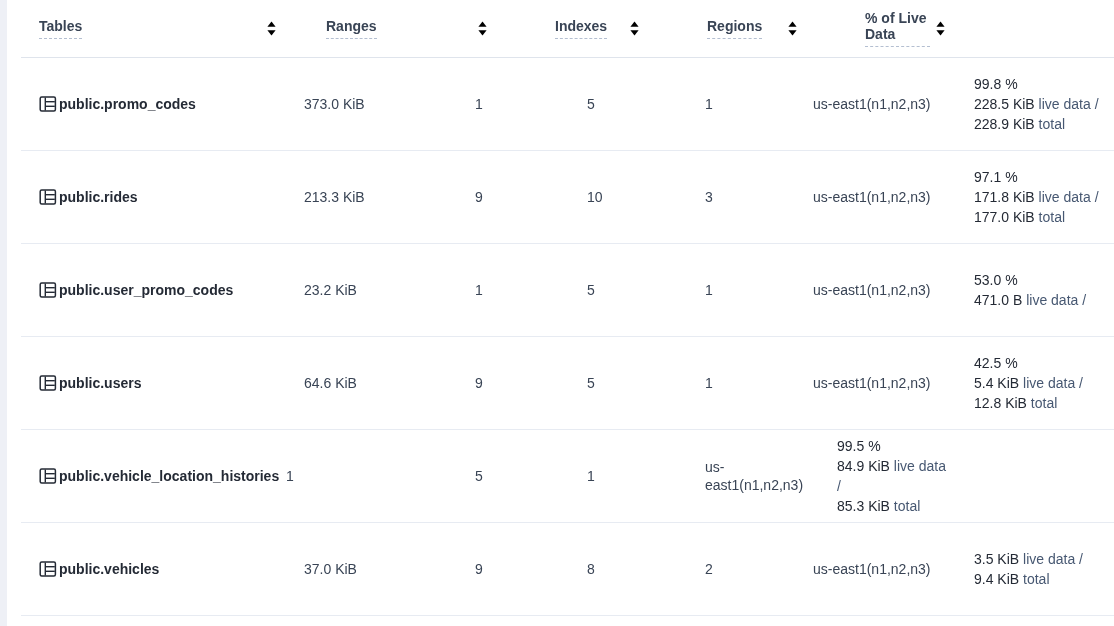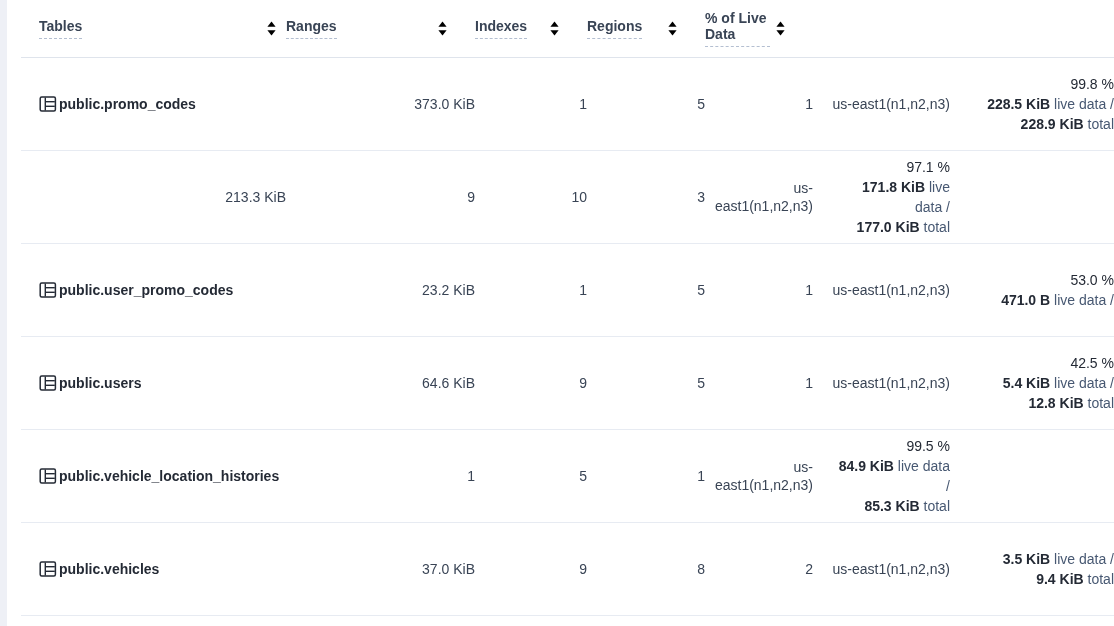--- a/index.html
+++ b/index.html
@@ -15,38 +15,38 @@
     --rail:#eef0f6;
     --bg:#ffffff;
   }
   *{box-sizing:border-box;margin:0;padding:0;}
   html,body{width:1114px;height:626px;overflow:hidden;background:var(--bg);
     font-family:"Liberation Sans", sans-serif;}
   .left-rail{position:absolute;left:0;top:0;width:7px;height:626px;background:var(--rail);}
   .table-wrap{position:absolute;left:21px;top:0;width:1093px;}
   .grid-row{display:grid;grid-template-columns:265px 189px 112px 118px 108px 137px 164px;}
   
-  .thead{border-bottom:1px solid var(--borderHead);height:58px;}
+  .thead{border-bottom:1px solid var(--borderHead);height:58px;gap:40px;}
   .th{display:flex;align-items:center;justify-content:space-between;padding-right:28px;}
   .th.c1{padding-left:18px;padding-right:10px;}
   .th-label{font-size:14px;font-weight:700;color:var(--headerText);
     border-bottom:1px dashed var(--dashed);padding-bottom:4px;line-height:16px;}
   .sort-icon{display:inline-flex;flex-shrink:0;margin-left:6px;}
   
   .row{min-height:93px;align-items:center;border-bottom:1px solid var(--borderRow);}
-  .cell{font-size:14px;color:var(--bodyText);line-height:18px;text-align:right;}
+  .cell{font-size:14px;color:var(--bodyText);line-height:18px;}
   .name-cell{display:flex;align-items:center;padding-left:18px;gap:2px;}
   .ticon{display:inline-flex;flex-shrink:0;}
   .ticon svg{stroke:var(--strongText);}
   .tname{font-weight:700;color:var(--strongText);cursor:pointer;}
   .cell.c2{padding-left:18px;}
   .cell.c7{padding-left:24px;}
   .live-cell{line-height:20px;}
   .live-cell .pct{color:var(--strongText);}
-  .live-cell .b{font-weight:700;color:var(--strongText);}
+  .live-cell .b{font-weight:400;color:var(--strongText);}
   .live-cell .m{color:var(--mutedText);}
 </style>
 </head>
 <body>
 
 <svg width="0" height="0" style="position:absolute">
   <defs>
     <g id="tbl-icon">
       <rect x="1.2" y="2" width="15.2" height="14" rx="1.5" fill="none" stroke-width="1.5"></rect>
       <line x1="6.3" y1="2.5" x2="6.3" y2="15.5" stroke-width="1.4" stroke="inherit"></line>
@@ -122,20 +122,28 @@
     <div class="cell c5">1</div>
     <div class="cell c6">us-east1(n1,n2,n3)</div>
     <div class="cell c7 live-cell">
       <div class="pct">99.8 %</div>
       <div><span class="b">228.5 KiB</span> <span class="m">live data /</span></div>
       <div><span class="b">228.9 KiB</span> <span class="m">total</span></div>
     </div>
   </div>
 
   <div class="row grid-row">
+    <div class="cell name-cell">
+      <span class="ticon">
+          <svg width="18" height="18" viewBox="0 0 18 18" fill="none" stroke="#242a35">
+            <use href="#tbl-icon"></use>
+          </svg>
+        </span>
+      <span class="tname">public.rides</span>
+    </div>
     <div class="cell c2">213.3 KiB</div>
     <div class="cell c3">9</div>
     <div class="cell c4">10</div>
     <div class="cell c5">3</div>
     <div class="cell c6">us-east1(n1,n2,n3)</div>
     <div class="cell c7 live-cell">
       <div class="pct">97.1 %</div>
       <div><span class="b">171.8 KiB</span> <span class="m">live data /</span></div>
       <div><span class="b">177.0 KiB</span> <span class="m">total</span></div>
     </div>

